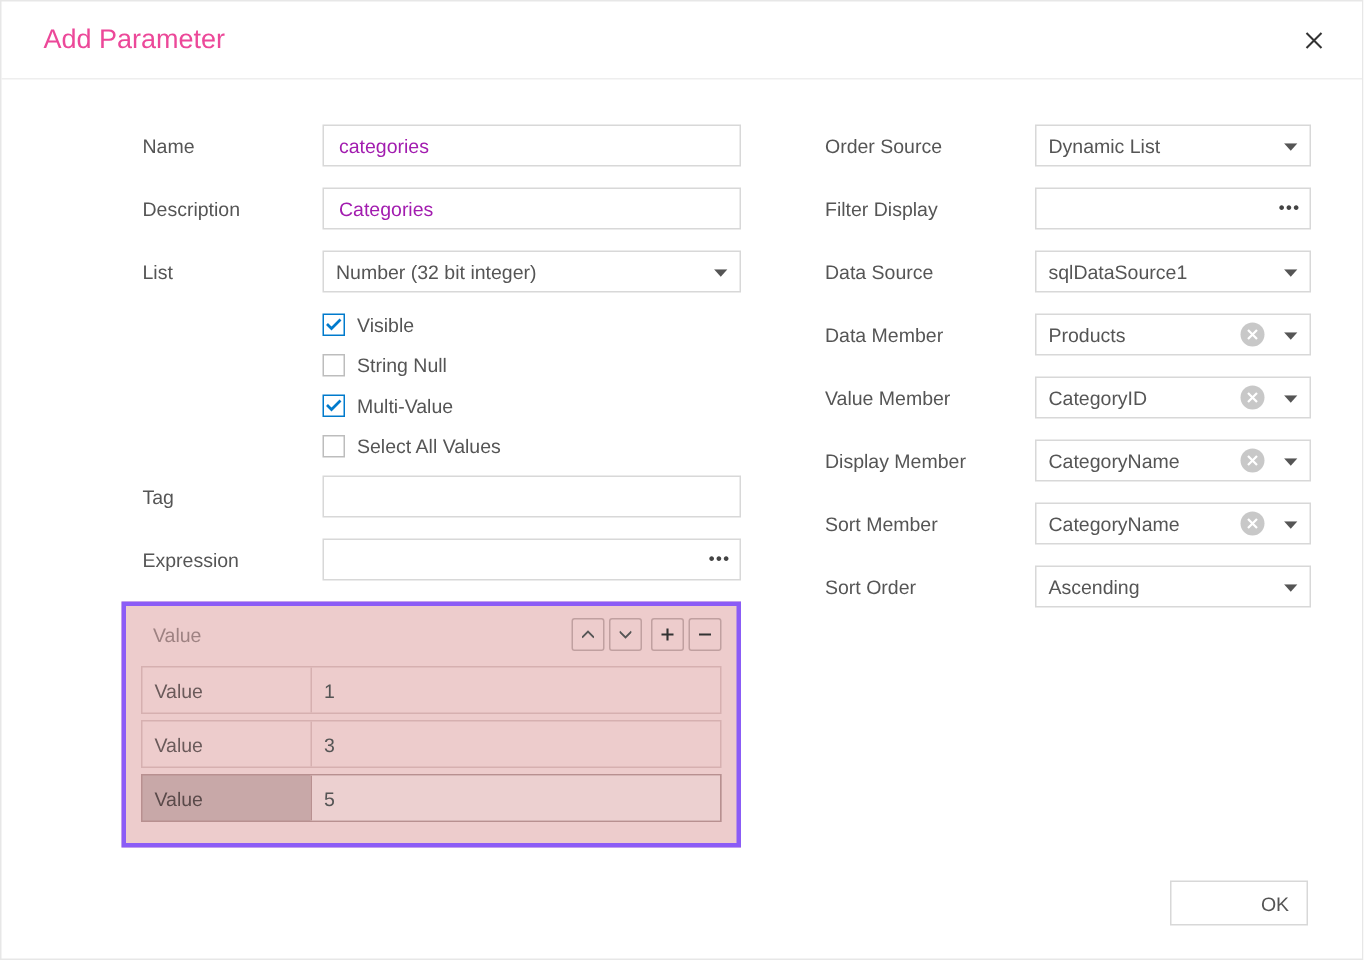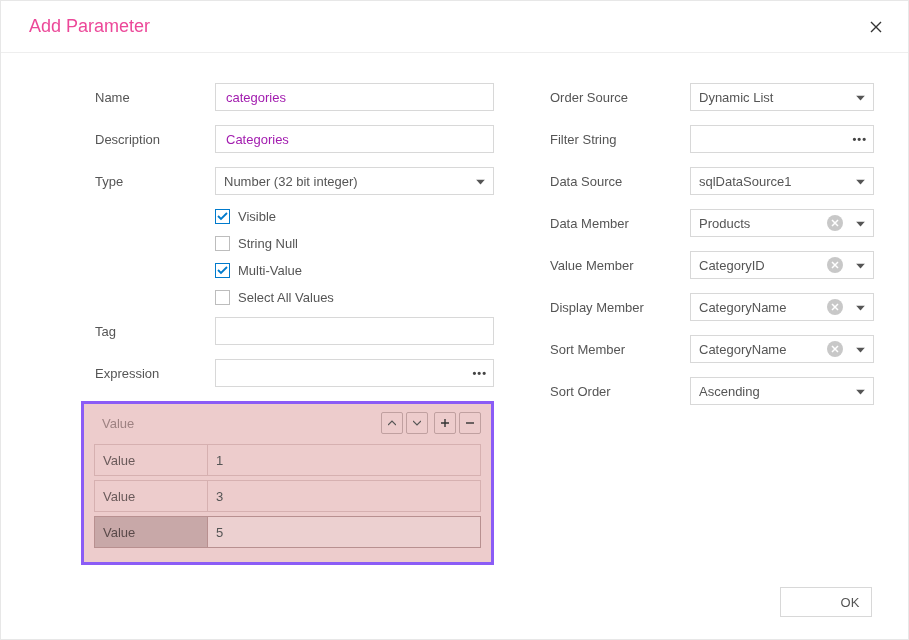--- a/index.html
+++ b/index.html
@@ -232,21 +232,21 @@
       </div>
 
       <div class="row">
         <div class="label">Description</div>
         <div class="field">
           <input value="Categories" style="">
         </div>
       </div>
 
       <div class="row">
-        <div class="label">Type</div>
+        <div class="label">List</div>
         <div class="field">
           <span>Number (32 bit integer)</span>
           <span class="caret">
             <svg width="9" height="6" viewBox="0 0 9 6">
                 <path d="M0 0 L4.5 5 L9 0" fill="#555"></path>
               </svg>
           </span>
         </div>
       </div>
 
@@ -351,21 +351,21 @@
         <div class="label">Order Source</div>
         <div class="field">
           <span>Dynamic List</span>
           <span class="caret"><svg width="9" height="6" viewBox="0 0 9 6">
                 <path d="M0 0 L4.5 5 L9 0" fill="#555"></path>
               </svg></span>
         </div>
       </div>
 
       <div class="row">
-        <div class="label">Filter String</div>
+        <div class="label">Filter Display</div>
         <div class="field">
           <input value="" style="">
           <span class="ellipsis">•••</span>
         </div>
       </div>
 
       <div class="row">
         <div class="label">Data Source</div>
         <div class="field">
           <span>sqlDataSource1</span>

